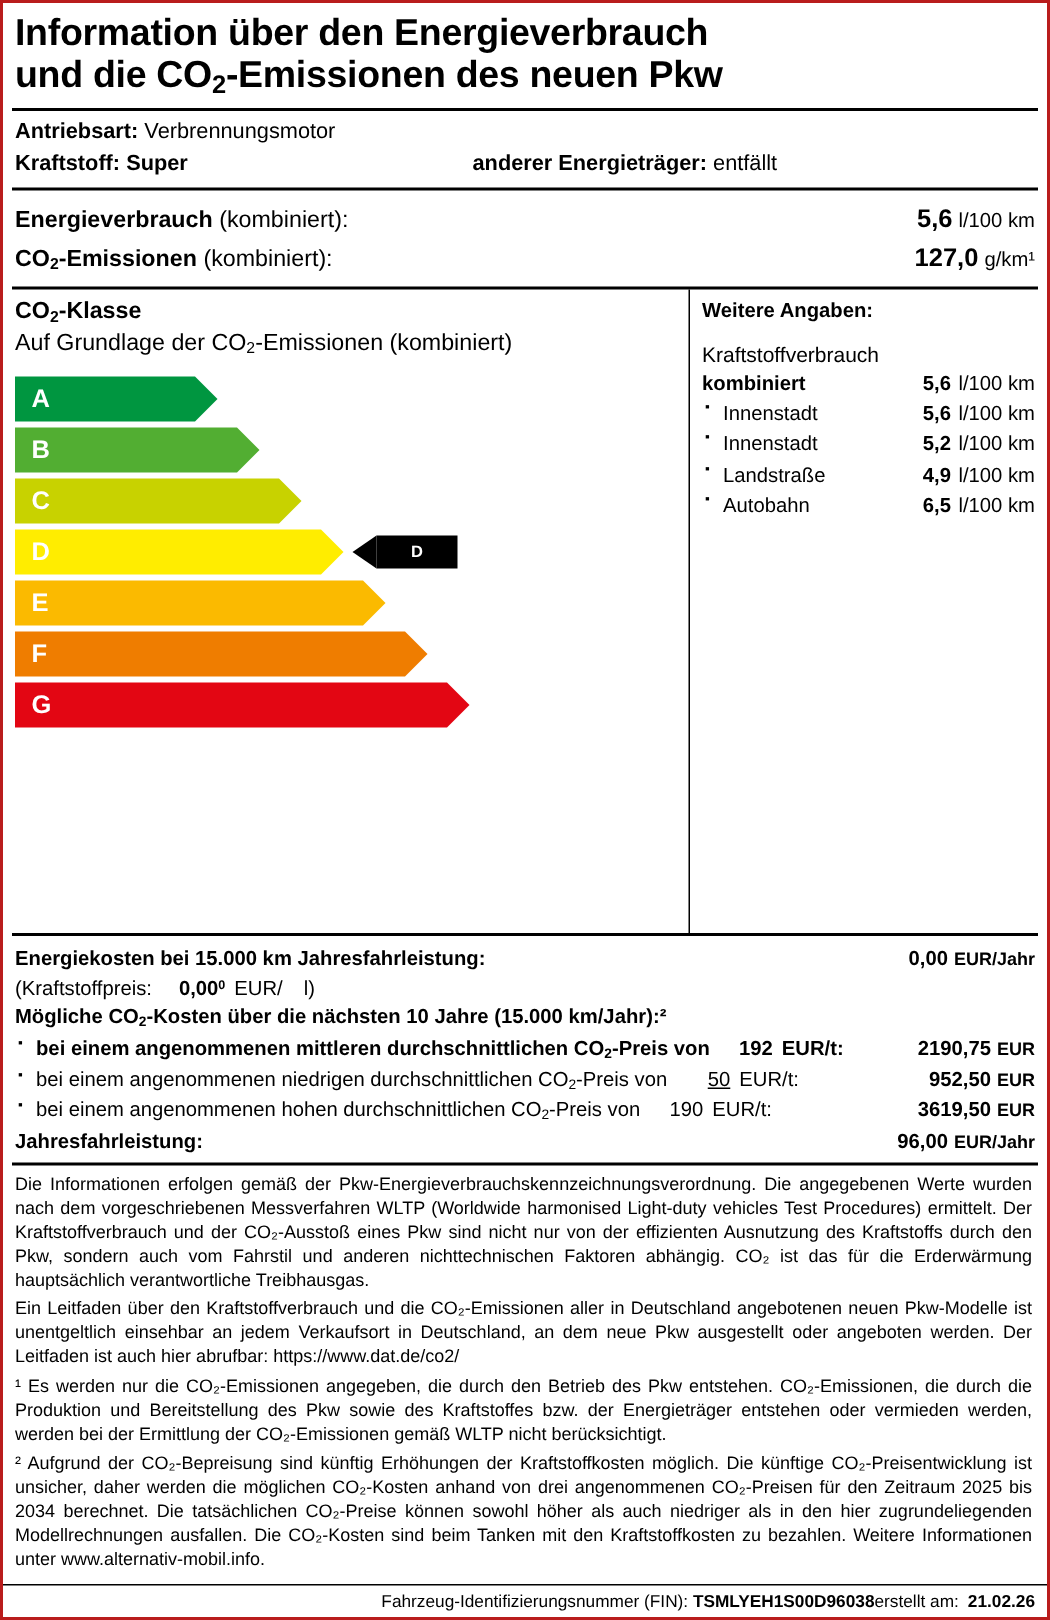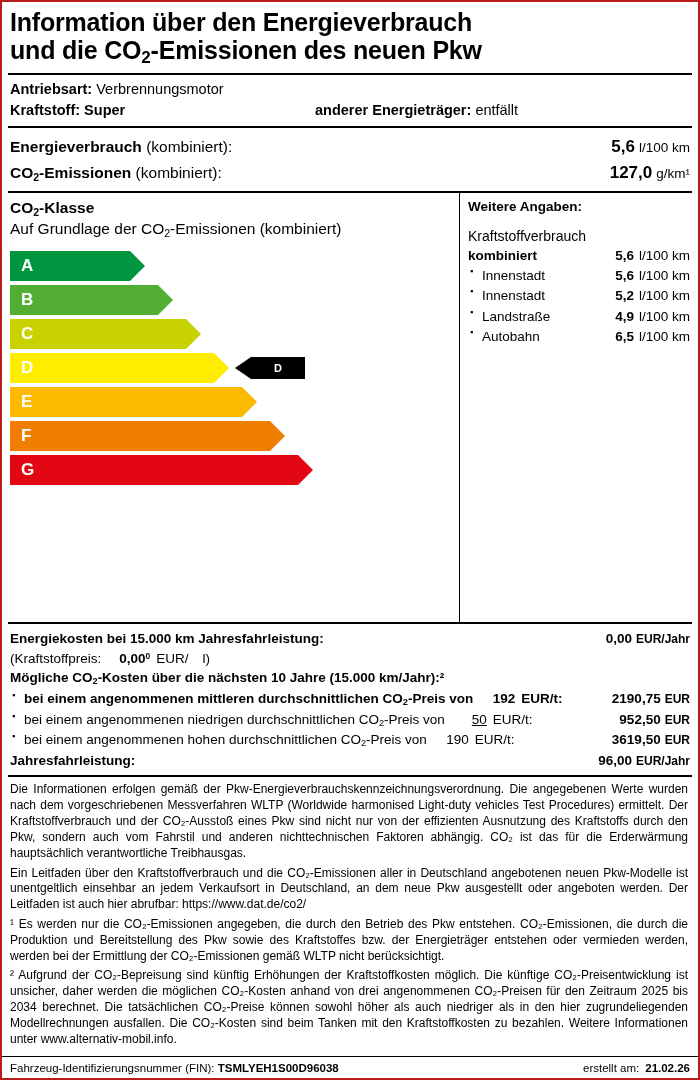--- a/index.html
+++ b/index.html
@@ -160,20 +160,21 @@
   .notes p { margin: 0 0 4px 0; }
 
   .fin {
     position: absolute;
     left: 0; right: 0; bottom: 0;
     border-top: 1px solid #000;
     padding: 5px 8px 4px 8px;
     font-size: 11.5px;
     display: flex;
     align-items: baseline;
+    text-align: right;
   }
   .fin .fin-l { flex: 1; }
   .fin .bold { font-weight: bold; }
   .fin .dt { margin-left: 6px; font-weight: bold; }
 </style>
 </head>
 <body>
 
 <div class="sheet">
 

